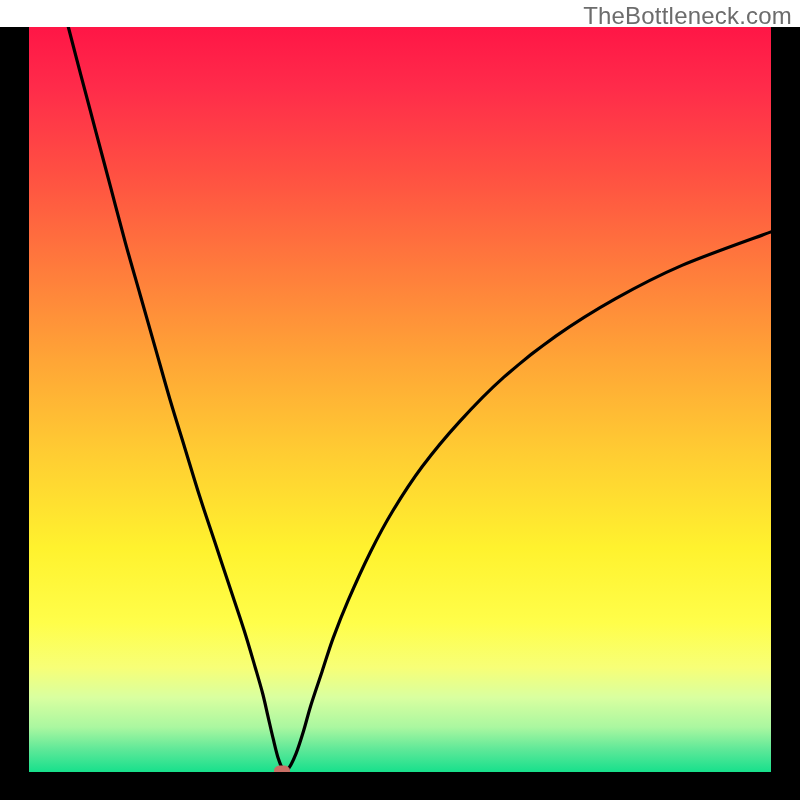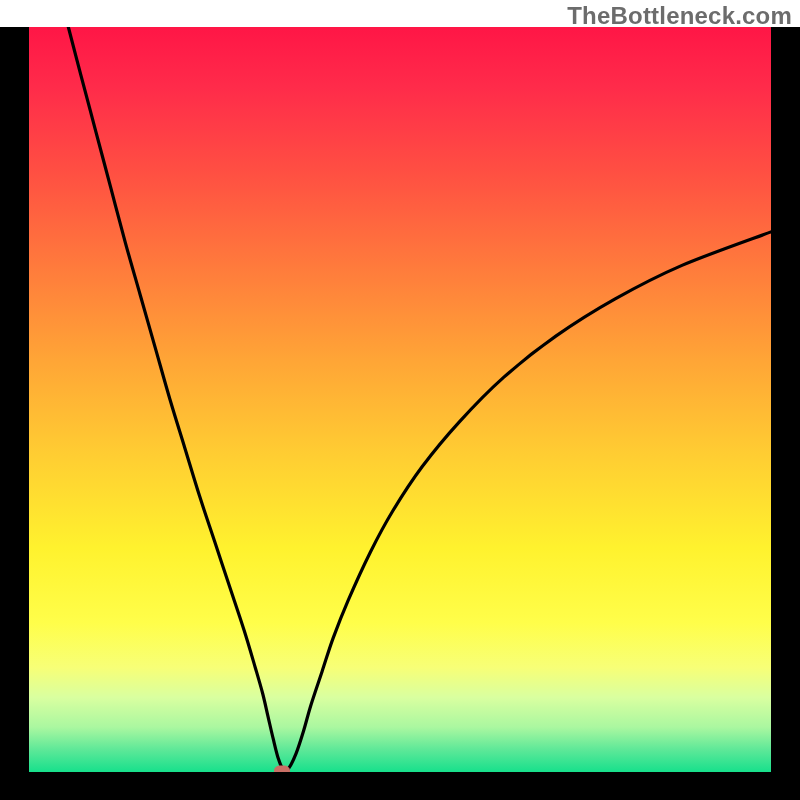--- a/index.html
+++ b/index.html
@@ -14,21 +14,21 @@
   .stage {
     position: relative;
     width: 800px;
     height: 800px;
   }
   .watermark {
     position: absolute;
     top: 2px;
     right: 8px;
     font-size: 24px;
-    font-weight: 700;
+    font-weight: 400;
     color: #6c6c6c;
     letter-spacing: 0.2px;
     z-index: 40;
     text-align: right;
   }
   .frame {
     position: absolute;
     left: 0;
     top: 27px;
     width: 800px;

